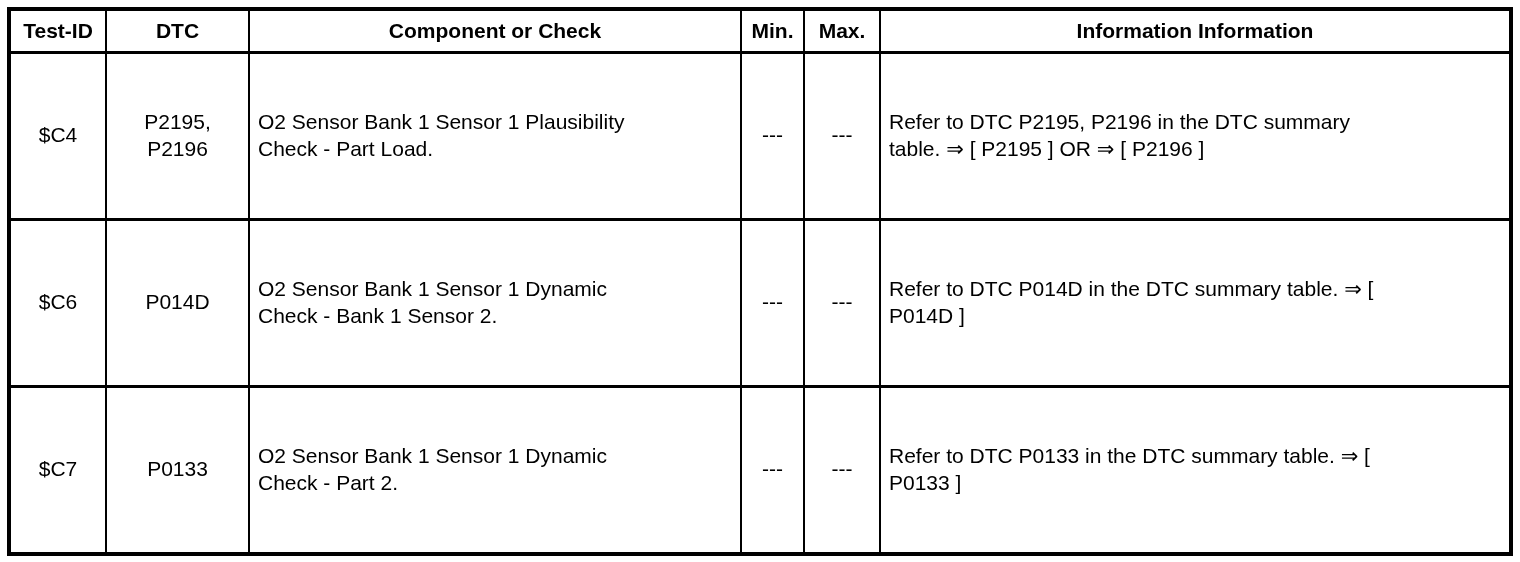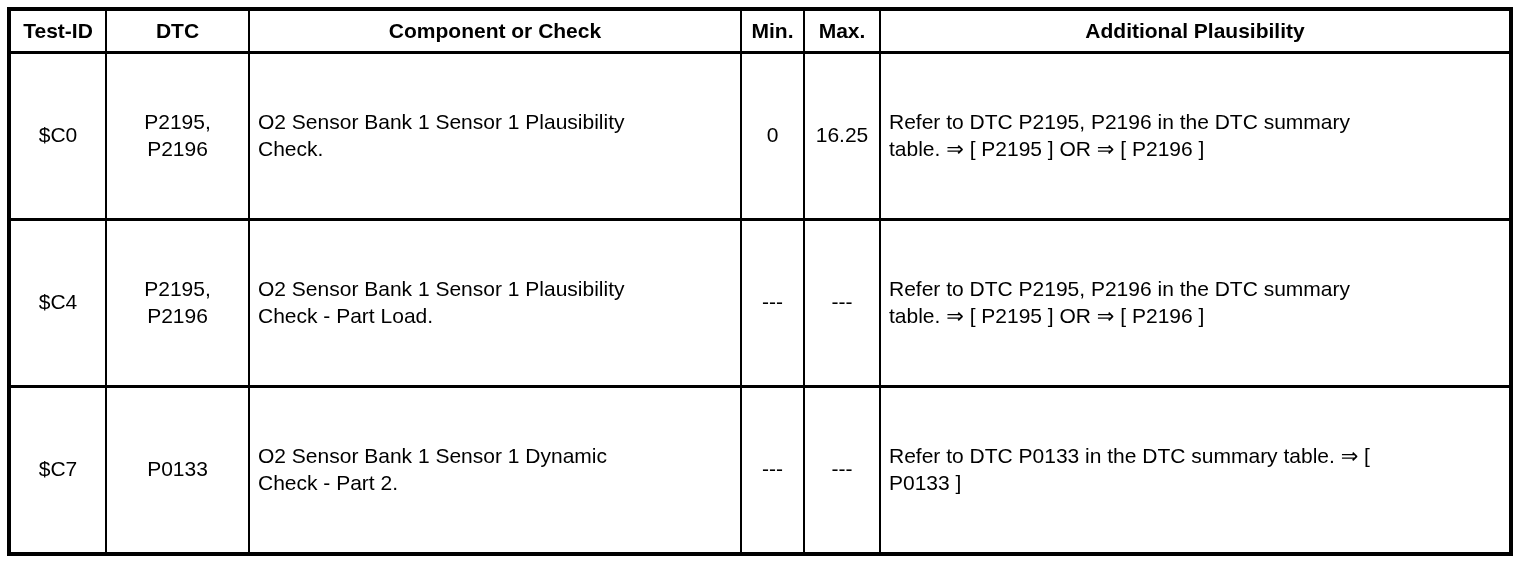--- a/index.html
+++ b/index.html
@@ -78,45 +78,44 @@
       <col class="c-max">
       <col class="c-info">
     </colgroup>
     <thead>
       <tr>
         <th>Test-ID</th>
         <th>DTC</th>
         <th>Component or Check</th>
         <th>Min.</th>
         <th>Max.</th>
-        <th>Additional Plausibility</th>
+        <th>Information Information</th>
       </tr>
     </thead>
     <tbody>
-      <tr>
-        <td class="center">$C0</td>
-        <td class="center pre">P2195,
-P2196</td>
-        <td class="left pre">O2 Sensor Bank 1 Sensor 1 Plausibility
-Check.</td>
-        <td class="center">0</td>
-        <td class="center">16.25</td>
-        <td class="left pre">Refer to DTC P2195, P2196 in the DTC summary
-table. ⇒ [ P2195 ] OR ⇒ [ P2196 ]</td>
-      </tr>
       <tr>
         <td class="center">$C4</td>
         <td class="center pre">P2195,
 P2196</td>
         <td class="left pre">O2 Sensor Bank 1 Sensor 1 Plausibility
 Check - Part Load.</td>
         <td class="center">---</td>
         <td class="center">---</td>
         <td class="left pre">Refer to DTC P2195, P2196 in the DTC summary
 table. ⇒ [ P2195 ] OR ⇒ [ P2196 ]</td>
+      </tr>
+      <tr>
+        <td class="center">$C6</td>
+        <td class="center pre">P014D</td>
+        <td class="left pre">O2 Sensor Bank 1 Sensor 1 Dynamic
+Check - Bank 1 Sensor 2.</td>
+        <td class="center">---</td>
+        <td class="center">---</td>
+        <td class="left pre">Refer to DTC P014D in the DTC summary table. ⇒ [
+P014D ]</td>
       </tr>
       <tr>
         <td class="center">$C7</td>
         <td class="center pre">P0133</td>
         <td class="left pre">O2 Sensor Bank 1 Sensor 1 Dynamic
 Check - Part 2.</td>
         <td class="center">---</td>
         <td class="center">---</td>
         <td class="left pre">Refer to DTC P0133 in the DTC summary table. ⇒ [
 P0133 ]</td>

